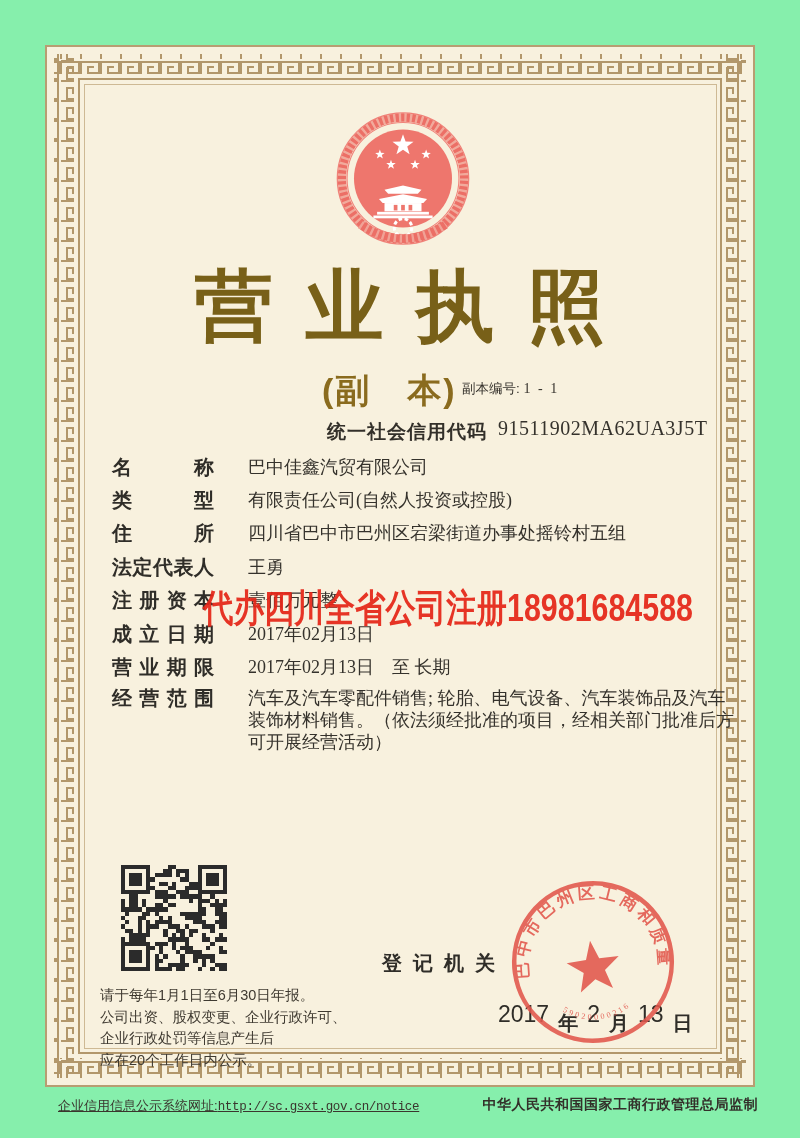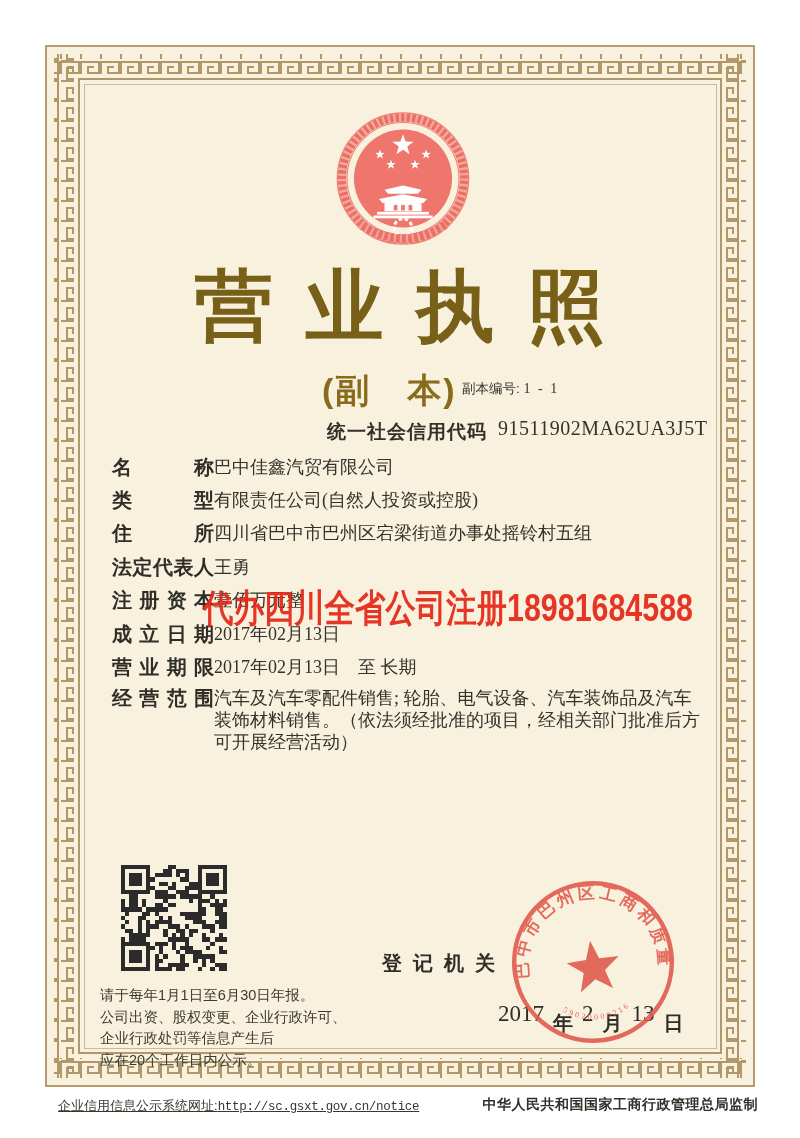--- a/index.html
+++ b/index.html
@@ -1,50 +1,50 @@
 <!DOCTYPE html>
 <html><head>
 <meta charset="utf-8">
 <style>
   html,body{margin:0;padding:0;}
   body{background:#e8e6e1;font-family:"Liberation Sans",sans-serif;}
-  .page{position:relative;width:800px;height:1138px;background:#ffffff;overflow:hidden;
+  .page{position:relative;width:800px;height:1138px;background:#86efac;overflow:hidden;
         box-shadow:0 0 6px rgba(0,0,0,.2);}
   .abs{position:absolute;}
   
   .frame-svg{position:absolute;left:0;top:0;width:800px;height:1138px;}
   
   .emblem{left:329px;top:104px;width:148px;height:162px;}
   .title{left:0;top:266px;width:800px;text-align:center;
          font-size:78px;font-weight:700;color:#786018;
          letter-spacing:0.42em;text-indent:0.42em;line-height:1.05;
          font-family:"Liberation Sans",sans-serif;}
   .subtitle{left:322px;top:368px;font-size:34px;font-weight:700;color:#8a6b1e;letter-spacing:2px;}
   .copyno{left:462px;top:380px;font-size:13.5px;color:#35322c;}
   .copyno .val{font-family:"Liberation Serif",serif;font-size:14px;letter-spacing:2px;}
   .codeline-label{left:327px;top:419px;font-size:19px;font-weight:700;color:#33302a;letter-spacing:1px;}
   .codeline-value{left:498px;top:417px;font-size:20px;color:#35322c;
                   font-family:"Liberation Serif",serif;letter-spacing:0.5px;}
   
-  .f-row{position:absolute;left:112px;display:flex;align-items:flex-start;}
+  .f-row{position:absolute;left:112px;display:flex;align-items:flex-start;gap:34px;}
   .f-label{width:102px;flex:0 0 102px;font-size:20px;font-weight:600;color:#2f2d28;
            text-align:justify;text-align-last:justify;line-height:1.1;}
   .f-value{width:486px;font-size:18px;color:#35322c;line-height:22px;
            font-family:"Liberation Serif",serif;}
   
   .watermark{left:203px;top:583px;font-size:38px;font-weight:700;color:#e52618;
              white-space:nowrap;transform:scaleX(0.8);transform-origin:left center;
              opacity:.93;letter-spacing:0;}
   
   .qr{left:112px;top:856px;width:124px;height:124px;}
   .notice{left:100px;top:985px;font-size:14.5px;color:#3f3a31;line-height:21.5px;}
   .reg-label{left:382px;top:950px;font-size:20px;font-weight:600;color:#2f2d28;letter-spacing:11px;}
   .seal{left:503px;top:872px;width:180px;height:180px;pointer-events:none;}
   .date-line{left:498px;top:1008px;display:flex;align-items:flex-start;color:#2f2d28;}
-  .date-line .num{font-family:Liberation Serif, serif;font-size:23px;position:relative;top:-7px;}
+  .date-line .num{font-family:Liberation Sans, sans-serif;font-size:23px;position:relative;top:-7px;}
   .date-line .unit{font-size:20px;font-weight:600;position:relative;top:2px;}
   .date-line span{margin-right:9px;}
   .footer-left{left:58px;top:1097px;font-size:13px;color:#3a362e;text-decoration:underline;}
   .footer-left .url{font-family:"Liberation Mono",monospace;font-size:12.5px;letter-spacing:-0.3px;}
   .footer-right{right:42px;top:1096px;font-size:14px;font-weight:600;color:#33302a;letter-spacing:0.5px;}
 </style>
 </head>
 <body>
 
 <div class="page">

